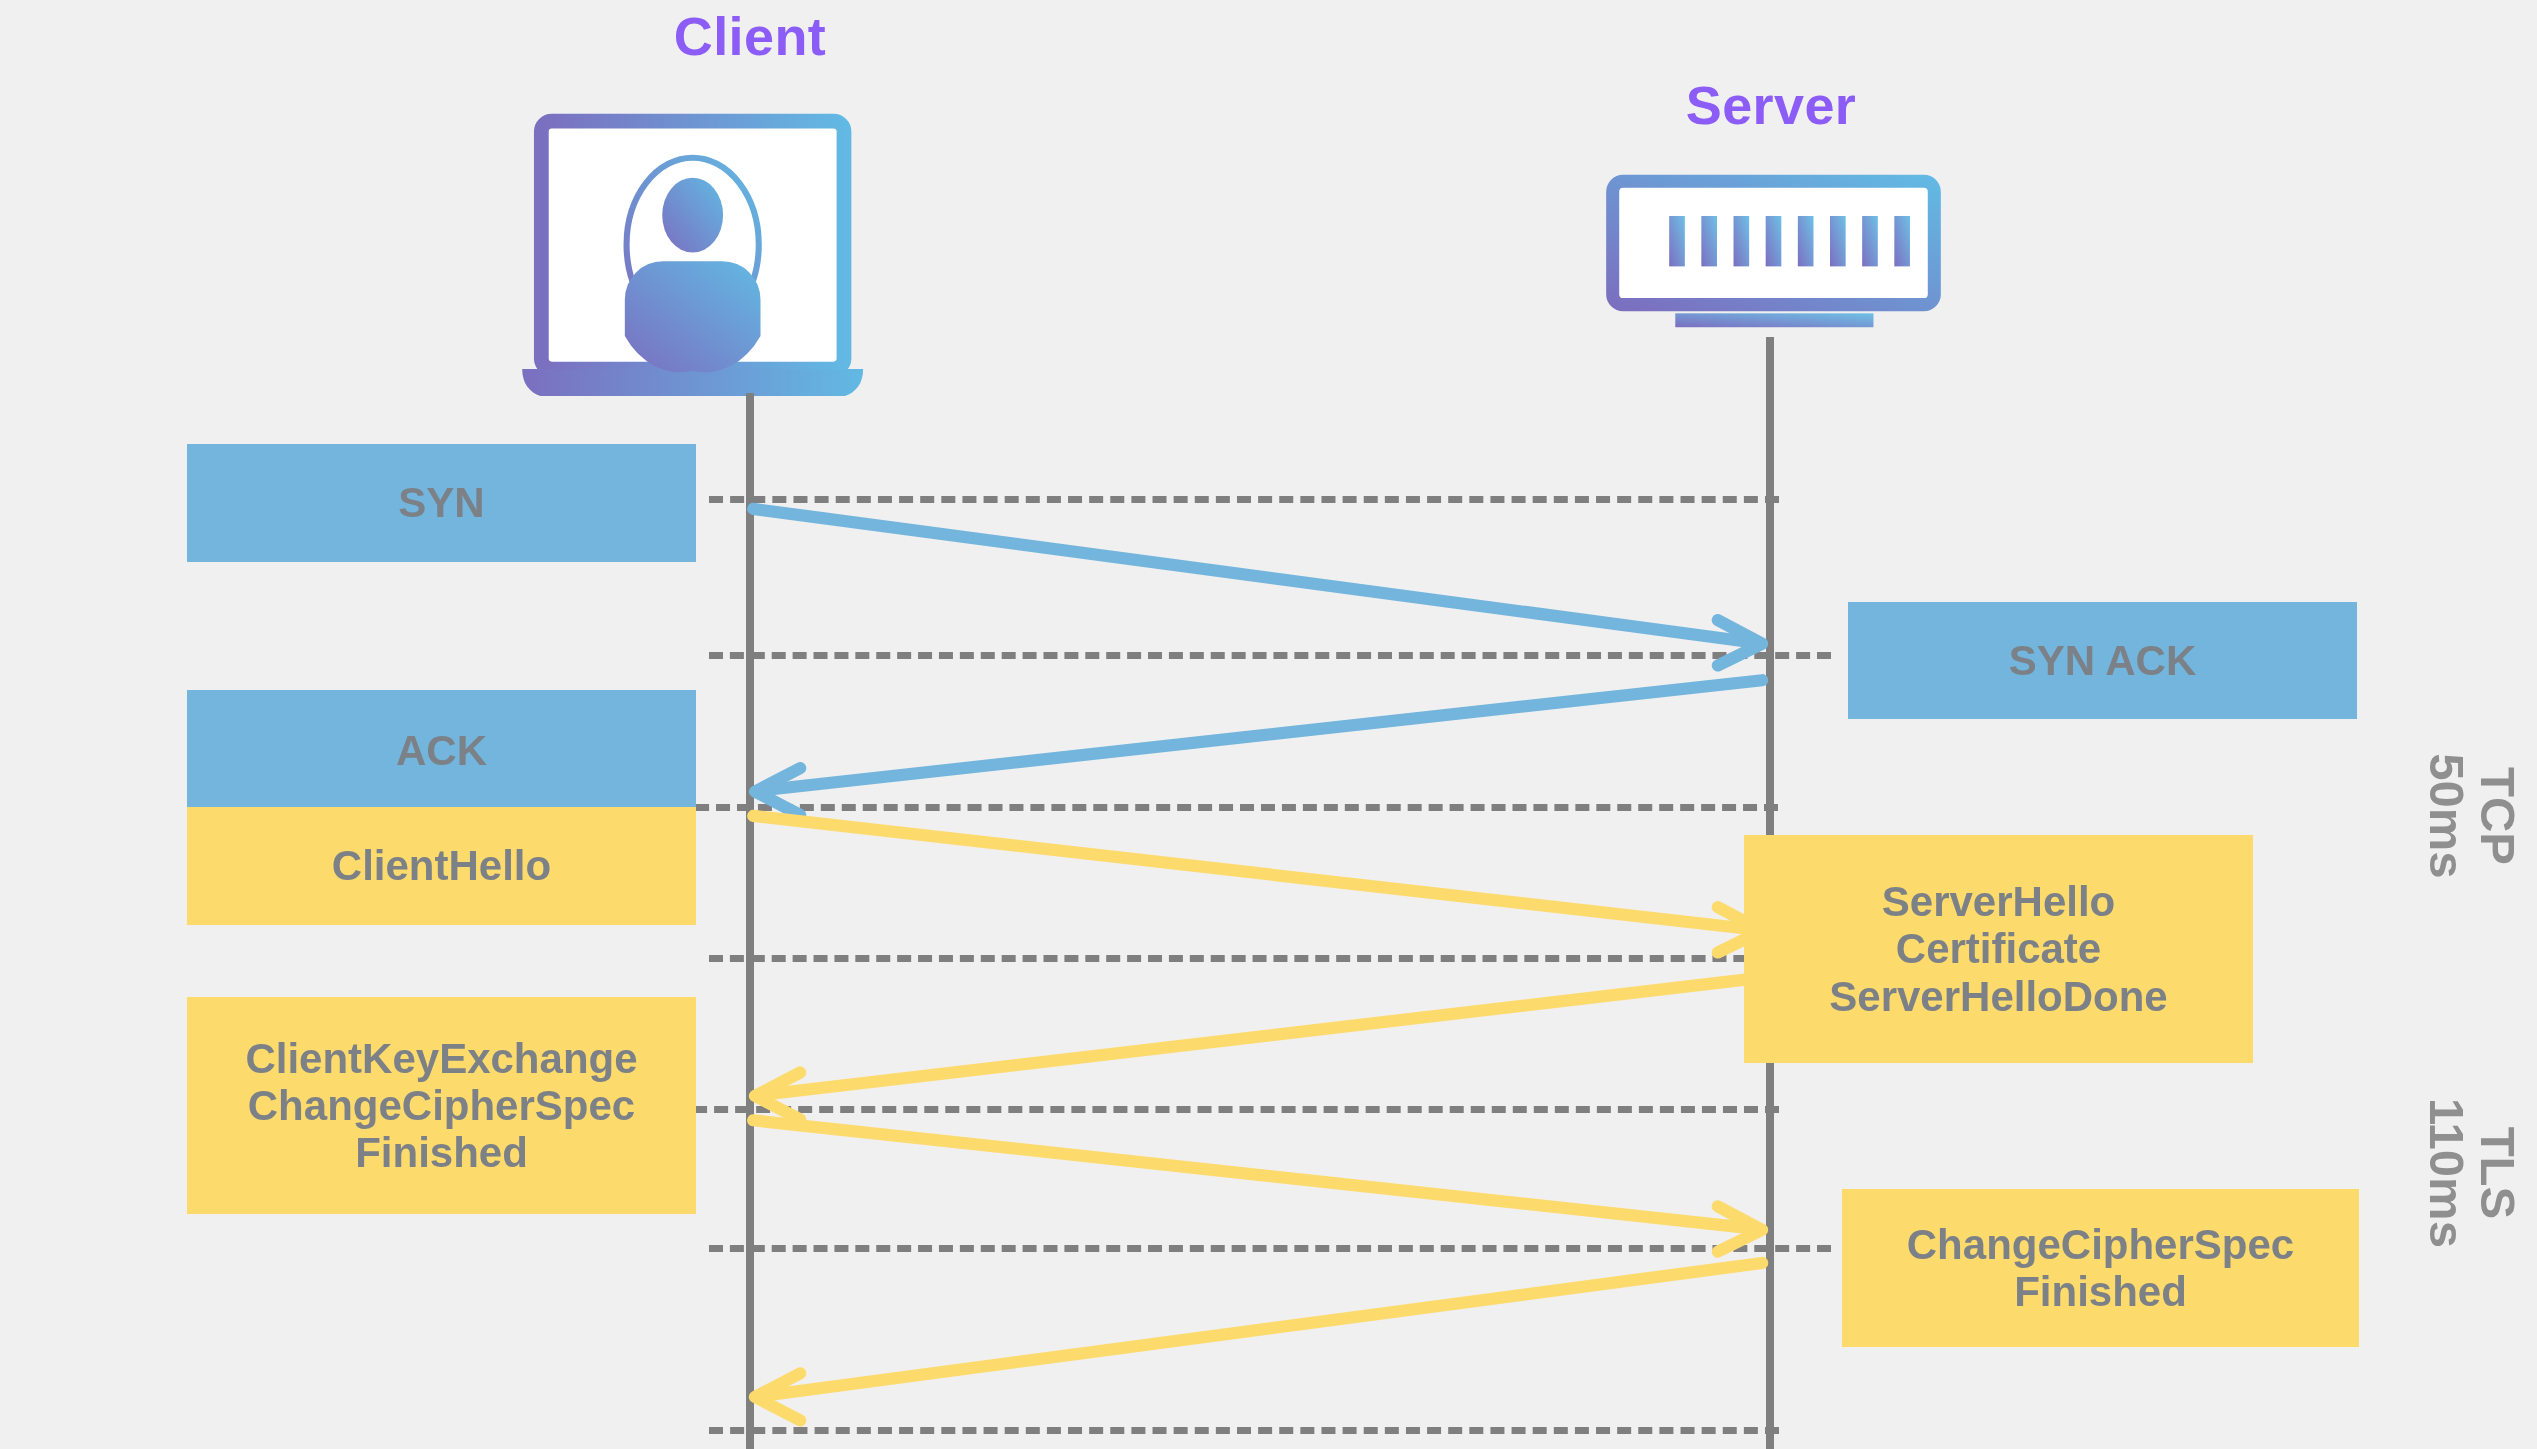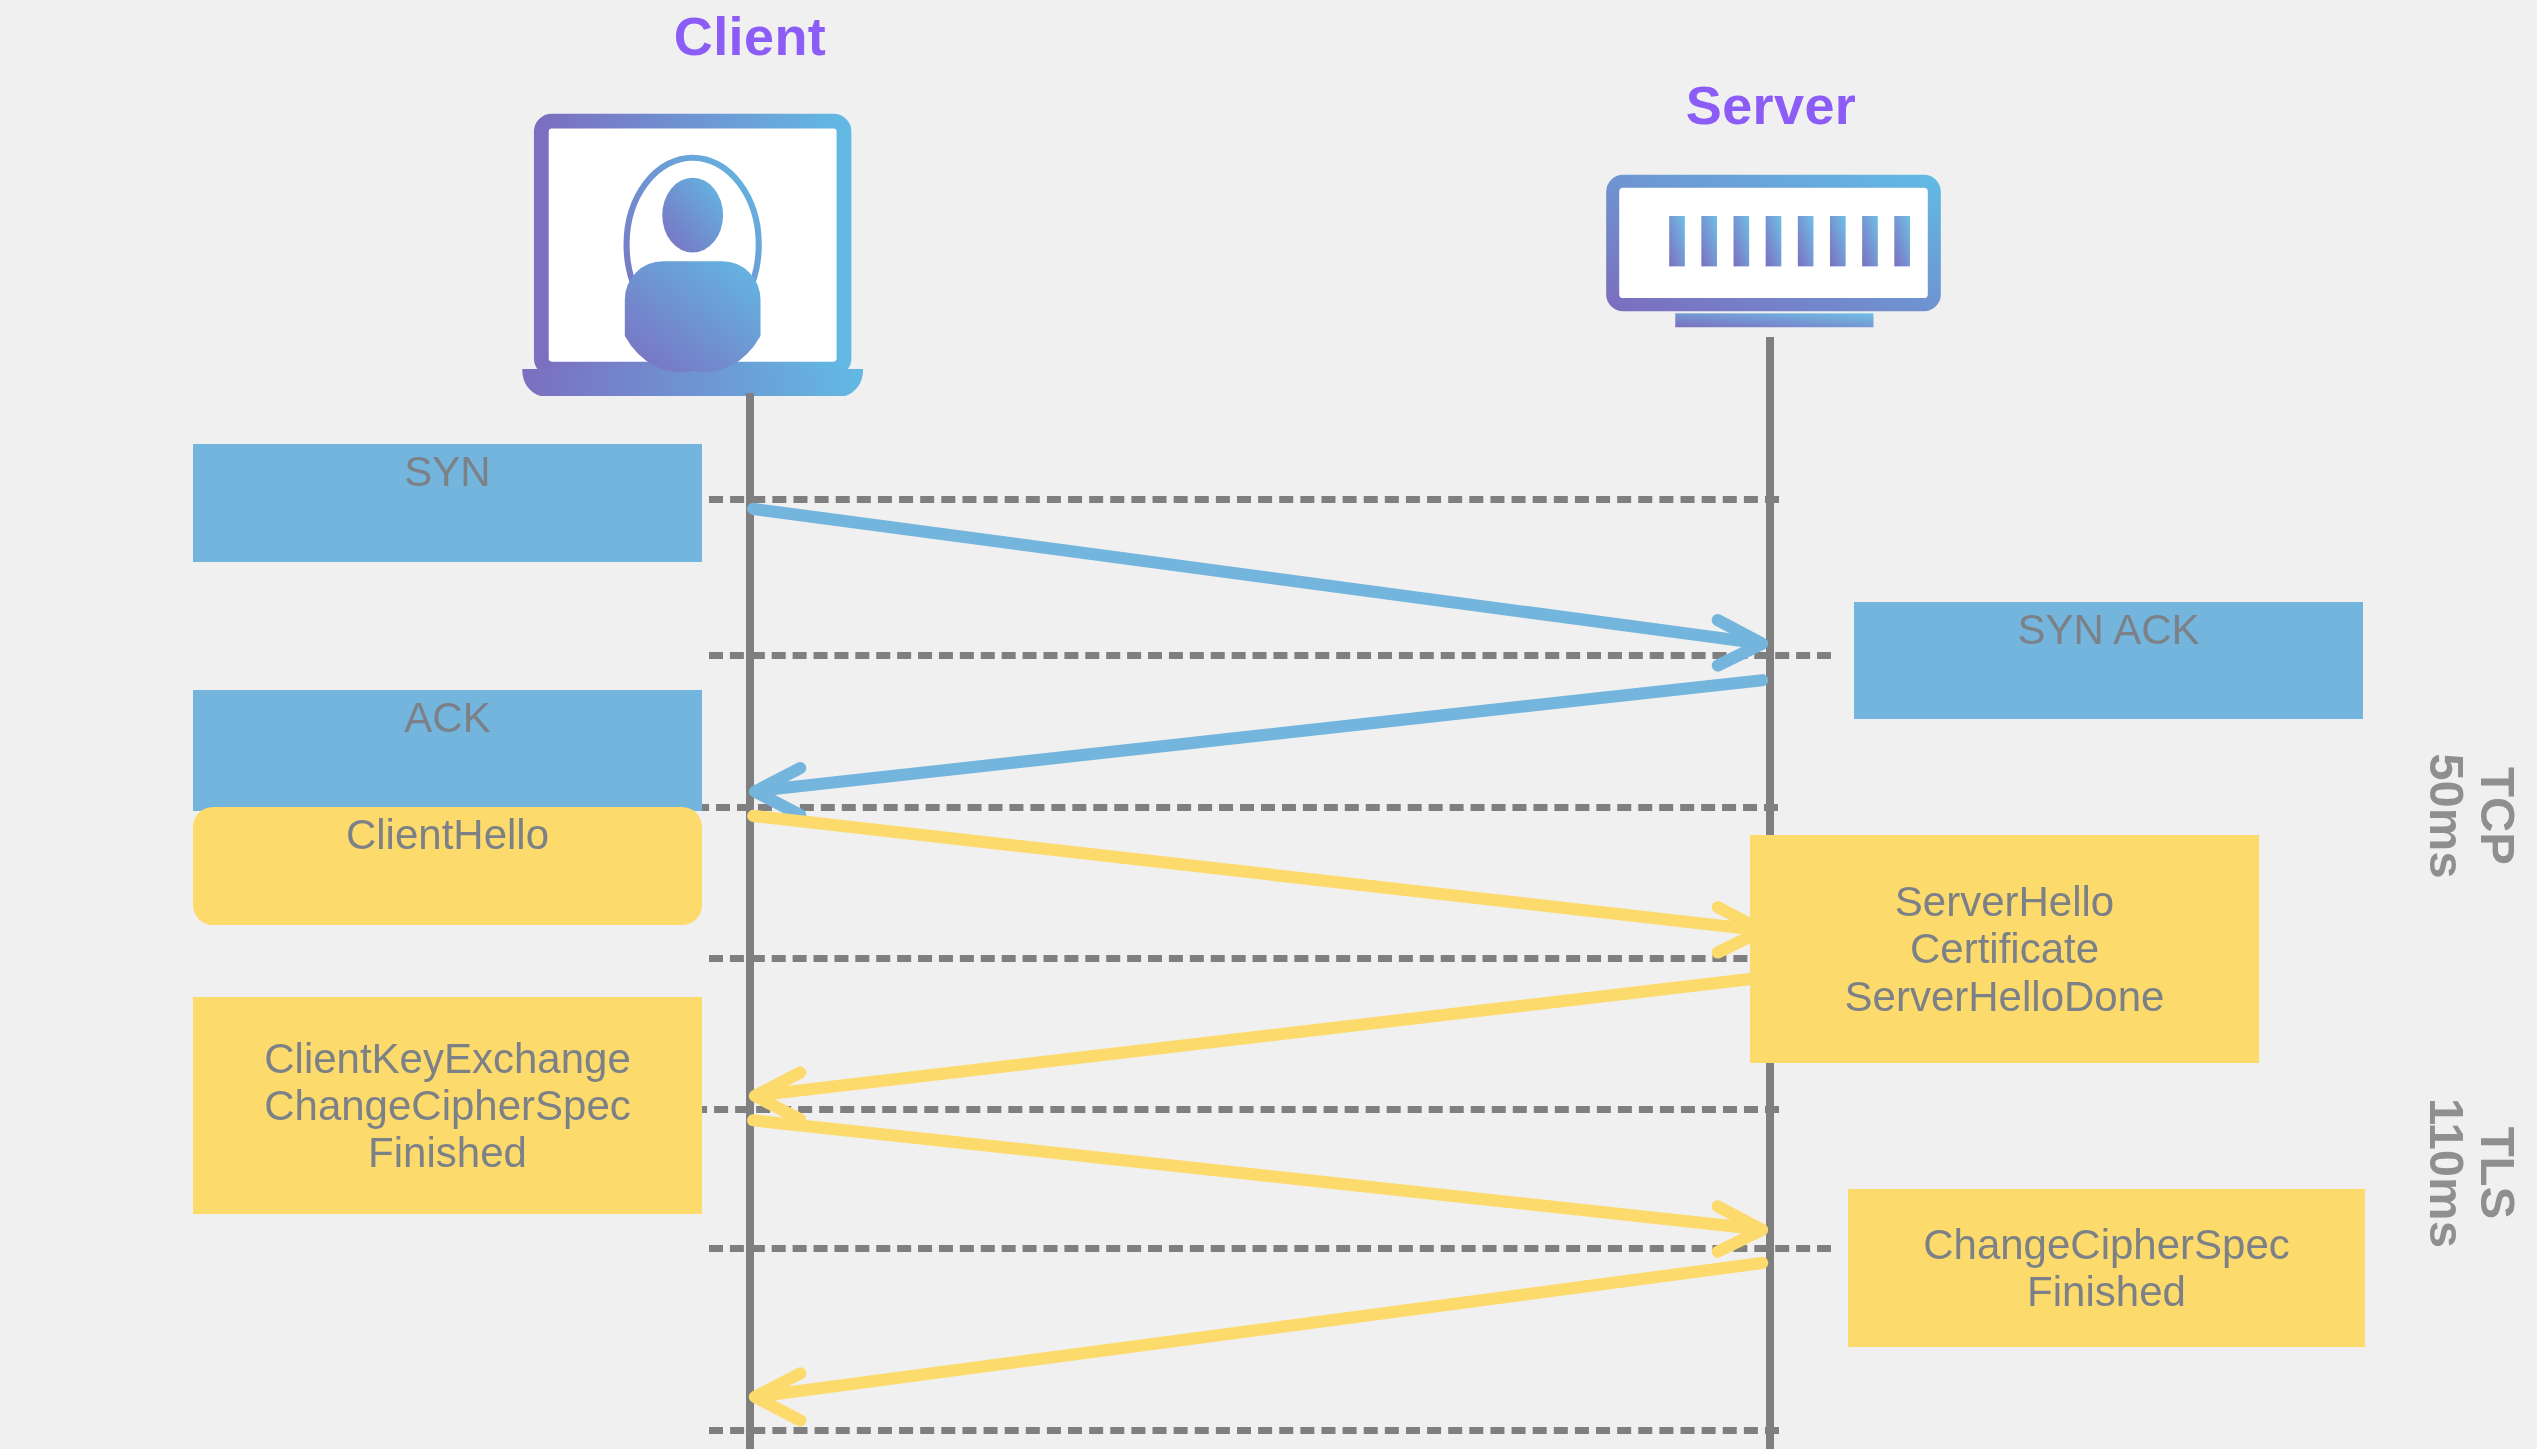--- a/index.html
+++ b/index.html
@@ -52,28 +52,28 @@
     left: 1604px;
     top: 174px;
     width: 339px;
     height: 170px;
   }
 
   
   .msgbox {
     position: absolute;
     display: flex;
+    align-items: center;
     justify-content: center;
     text-align: center;
     color: #7b8187;
-    font-weight: normal;
+    font-weight: bold;
     line-height: 1.12;
     box-sizing: border-box;
     padding: 3.5px 8.7px;
-    margin-left: 6px;
   }
   .msgbox.blue   { background: #73b5dc; }
   .msgbox.yellow { background: #fdda6c; }
   .msgbox .ln { display: block; }
 
   
   .dash {
     position: absolute;
     height: 0;
     border-top: 7.8px dashed #7f7f7f;
@@ -209,21 +209,21 @@
   </svg>
 
   <div class="msgbox blue" style="left:187px; top:444px; width:509px; height:118px; font-size:42px;">
     <span class="ln">SYN</span>
   </div>
 
   <div class="msgbox blue" style="left:187px; top:690px; width:509px; height:121px; font-size:42px;">
     <span class="ln">ACK</span>
   </div>
 
-  <div class="msgbox yellow" style="left:187px; top:807px; width:509px; height:118px; font-size:42px;border-radius:20px;">
+  <div class="msgbox yellow" style="left:187px; top:807px; width:509px; height:118px; font-size:42px;">
     <span class="ln">ClientHello</span>
   </div>
 
   <div class="msgbox yellow" style="left:187px; top:997px; width:509px; height:217px; font-size:42px; flex-direction:column; justify-content:center;">
     <span class="ln">ClientKeyExchange</span>
     <span class="ln">ChangeCipherSpec</span>
     <span class="ln">Finished</span>
   </div>
 
   <div class="msgbox blue" style="left:1848px; top:602px; width:509px; height:117px; font-size:42px;">

